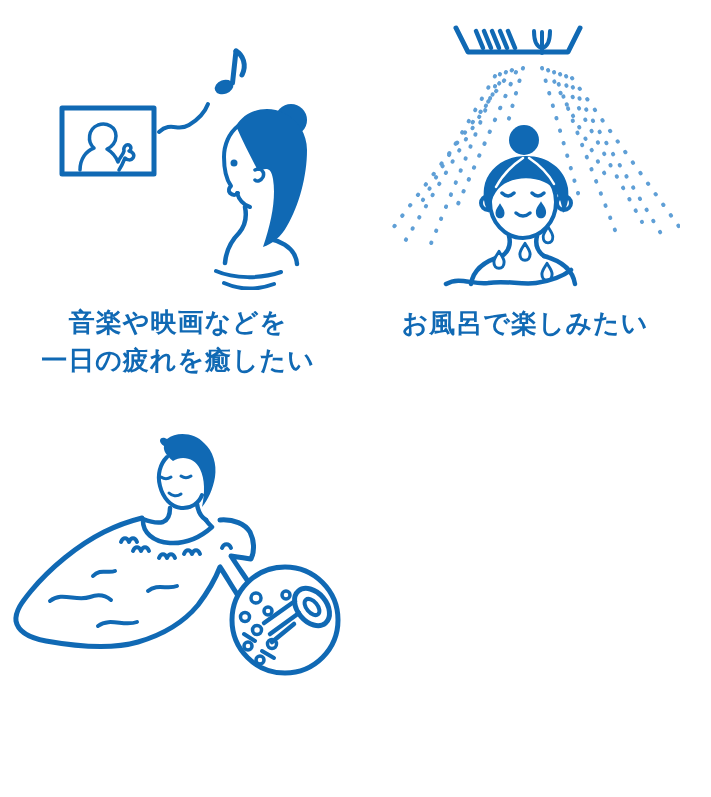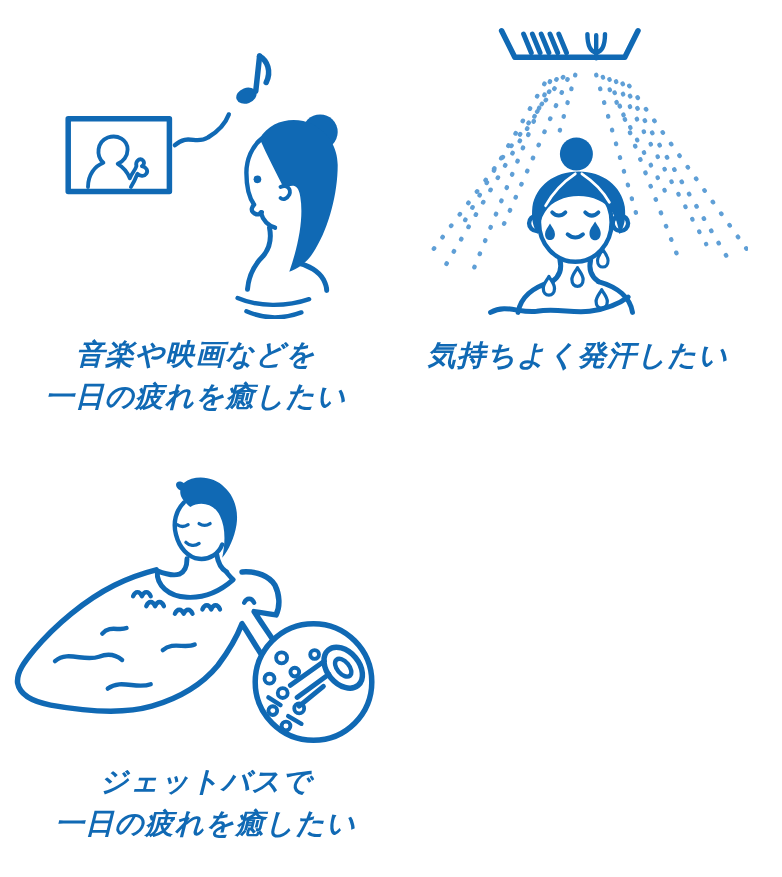--- a/index.html
+++ b/index.html
@@ -1,19 +1,19 @@
 <!DOCTYPE html>
 <html style="--accent: #1069b4; --mist: #5f9fd6;"><head>
 <meta charset="utf-8">
 <style>
   :root{ --accent:#1069b4; --mist:#5f9fd6; }
   html,body{margin:0;padding:0;background:#fff;}
   .page{position:relative;width:711px;height:797px;background:#fff;overflow:hidden;
         font-family:"Liberation Sans","DejaVu Sans",sans-serif;}
-  figure.card{position:absolute;margin:0;padding:0;font-style:italic;}
+  figure.card{position:absolute;margin:0;padding:0;}
   .card1{left:18px;top:20px;width:320px;}
   .card2{left:365px;top:10px;width:320px;}
   .card3{left:27px;top:420px;width:320px;}
   .card1 svg{display:block;width:300px;height:270px;margin-left:22px;}
   .card2 svg{display:block;width:300px;height:285px;margin-left:15px;}
   .card3 svg{display:block;width:340px;height:265px;margin-left:-17px;}
   figcaption{color:var(--accent);text-align:center;
              font-weight:700;font-size:26px;line-height:38px;letter-spacing:1px;}
   .card1 figcaption{margin-top:13px;}
   .card2 figcaption{margin-top:9px;}
@@ -115,21 +115,21 @@
         <use href="#dropshape" class="fil" transform="translate(120,200) scale(0.75)"></use>
         <use href="#dropshape" class="fil" transform="translate(161,199) scale(0.85)"></use>
         <use href="#dropshape" class="lnf w35" transform="translate(168,224) scale(0.8)"></use>
         <use href="#dropshape" class="lnf w35" transform="translate(119,249) scale(0.85)"></use>
         <use href="#dropshape" class="lnf w35" transform="translate(145,241) scale(0.85)"></use>
         <use href="#dropshape" class="lnf w35" transform="translate(167,261) scale(0.85)"></use>
       </g>
       <path class="ln w45" d="M66,274 C80,266 92,275 108,273 C126,270 140,275 156,273 C170,271 182,267 191,260"></path>
     </svg>
     <figcaption>
-      <span class="cap-line">気持ちよく発汗したい</span>
+      <span class="cap-line">お風呂で楽しみたい</span>
     </figcaption>
   </figure>
 
   <figure class="card card3">
     <svg viewBox="0 0 340 265" aria-hidden="true">
       <path class="wf" d="M210,100 C224,99 235,104 240,112 C244,120 245,131 241,139 C236,152 228,166 218,180 C204,196 180,210 152,218 C124,225 64,226 36,221 C20,218 8,212 6,201 C5,191 12,182 21,171 C40,148 68,125 94,112 C106,106 120,101 132,98 Z"></path>
       <g>
         <path class="ln w4" d="M111,122 C113,117 117,117 119,122 C121,117 125,117 127,122"></path>
         <path class="ln w4" d="M123,131 C125,126 129,126 131,131 C133,126 137,126 139,131"></path>
         <path class="ln w4" d="M149,138 C151,133 155,133 157,138 C159,133 163,133 165,138"></path>
@@ -166,19 +166,15 @@
         <circle class="ln w35" cx="246" cy="178" r="5"></circle>
         <circle class="ln w35" cx="276" cy="175" r="4"></circle>
         <circle class="ln w35" cx="235" cy="197" r="4.5"></circle>
         <circle class="ln w35" cx="258" cy="191" r="4"></circle>
         <circle class="ln w35" cx="247" cy="210" r="4.5"></circle>
         <circle class="ln w35" cx="238" cy="226" r="4"></circle>
         <circle class="ln w35" cx="262" cy="224" r="4.5"></circle>
         <circle class="ln w35" cx="250" cy="240" r="4"></circle>
       </g>
     </svg>
-    <figcaption>
-      <span class="cap-line">ジェットバスで</span>
-      <span class="cap-line">一日の疲れを癒したい</span>
-    </figcaption>
   </figure>
 
 </div>
 
 </body></html>

